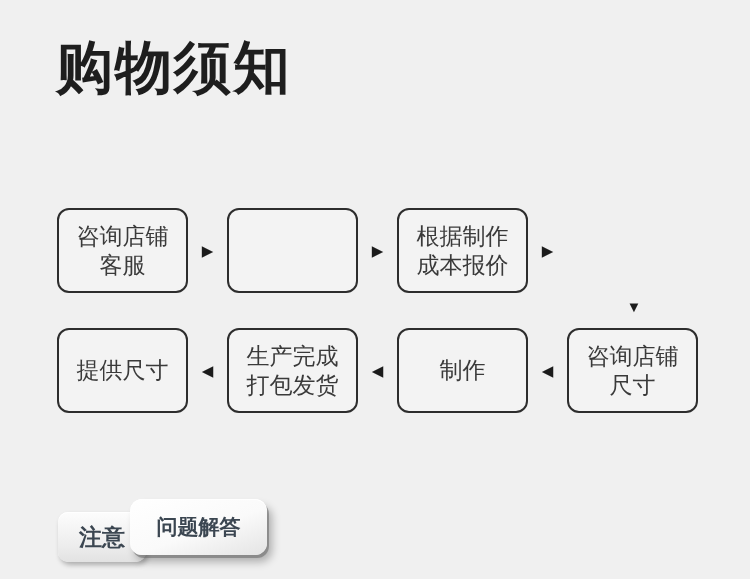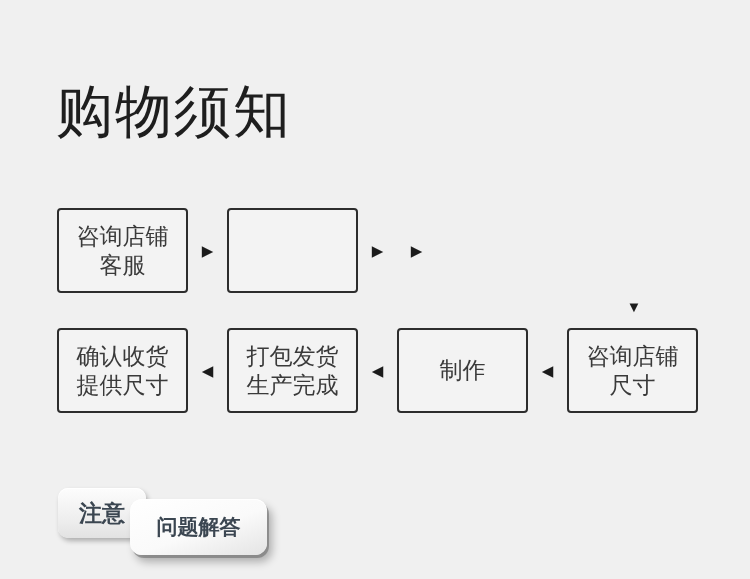--- a/index.html
+++ b/index.html
@@ -10,39 +10,38 @@
     height: 579px;
     background: #f0f0f0;
     overflow: hidden;
     font-family: "Liberation Sans", "DejaVu Sans", sans-serif;
   }
   .title {
     position: absolute;
     left: 56px;
     top: 36px;
     font-size: 57px;
-    font-weight: 400;
+    font-weight: 700;
     color: #1e1e1e;
     letter-spacing: 2px;
     line-height: 1.1;
-    margin-top: 44px;
   }
   .flow-row {
     position: absolute;
     left: 57px;
     display: flex;
     align-items: center;
   }
   .flow-row.row1 { top: 208px; }
   .flow-row.row2 { top: 328px; }
   .step-box {
     width: 131px;
     height: 85px;
     border: 2px solid #2d2d2d;
-    border-radius: 4px;
+    border-radius: 12px;
     background: #f3f3f3;
     display: flex;
     flex-direction: column;
     justify-content: center;
     align-items: center;
     color: #3a3a3a;
     font-size: 23px;
     line-height: 29px;
     text-align: center;
     flex: none;
@@ -71,21 +70,21 @@
     position: absolute;
     display: flex;
     justify-content: center;
     align-items: center;
     font-weight: bold;
     color: #3b4651;
     cursor: pointer;
   }
   .btn-notice {
     left: 58px;
-    top: 488px;
+    top: 512px;
     width: 88px;
     height: 50px;
     border-radius: 10px;
     background: linear-gradient(180deg, #fdfdfd 0%, #ececec 70%, #e2e2e2 100%);
     box-shadow: 2px 3px 5px rgba(0,0,0,0.28), inset 0 1px 0 #ffffff;
     font-size: 23px;
     z-index: 1;
   }
   .btn-qa {
     left: 130px;
@@ -108,34 +107,37 @@
 
   <div class="flow-row row1">
     <div class="step-box">
       <span>咨询店铺</span>
       <span>客服</span>
     </div>
     <div class="arrow-slot">▶</div>
     <div class="step-box">
     </div>
     <div class="arrow-slot">▶</div>
+    <div class="step-box">
+      <span>根据制作</span>
+      <span>成本报价</span>
+    </div>
     <div class="arrow-slot">▶</div>
   </div>
 
   <div class="arrow-down">▼</div>
 
   <div class="flow-row row2">
     <div class="step-box">
-      <span>确认收货</span>
       <span>提供尺寸</span>
     </div>
     <div class="arrow-slot">◀</div>
     <div class="step-box">
+      <span>生产完成</span>
       <span>打包发货</span>
-      <span>生产完成</span>
     </div>
     <div class="arrow-slot">◀</div>
     <div class="step-box">
       <span>制作</span>
     </div>
     <div class="arrow-slot">◀</div>
     <div class="step-box">
       <span>咨询店铺</span>
       <span>尺寸</span>
     </div>

